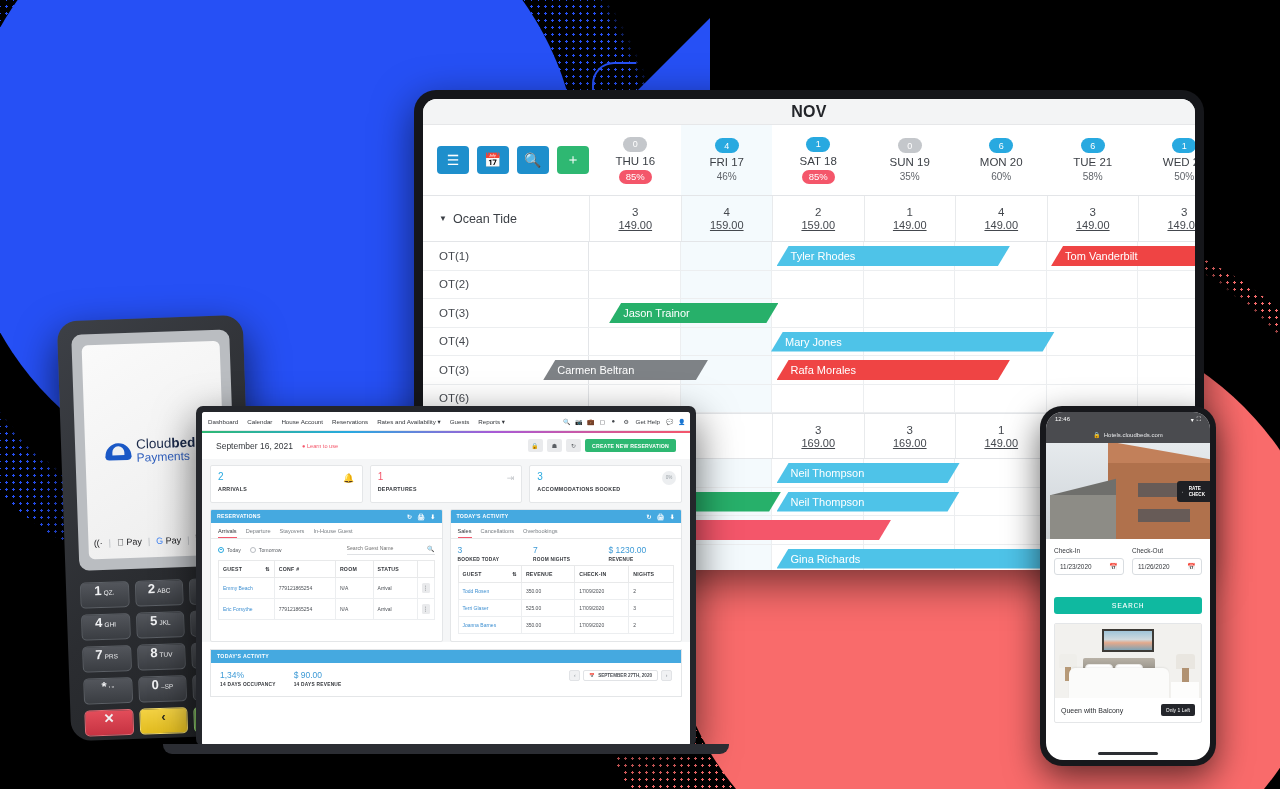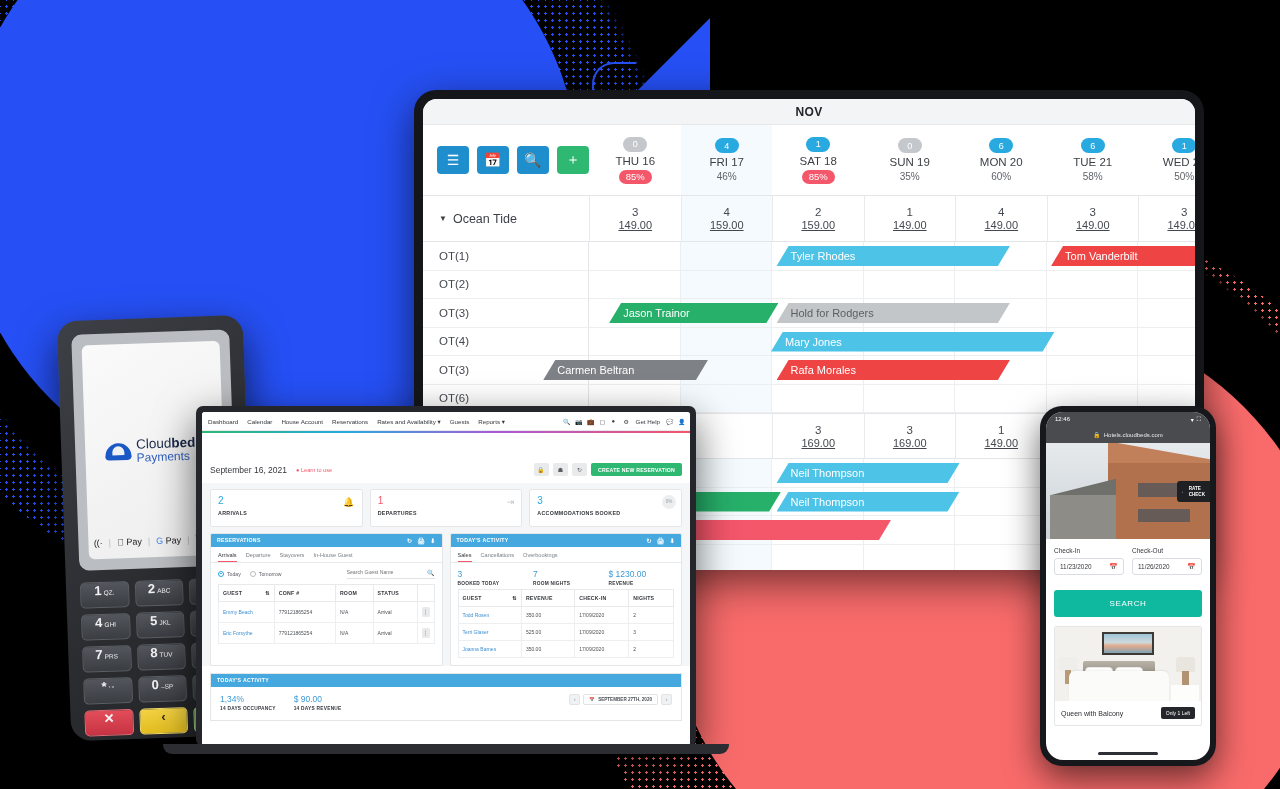--- a/index.html
+++ b/index.html
@@ -57,21 +57,21 @@
     background:#15161a; border-radius:22px 22px 0 0;
     padding:9px 9px 0 9px;
     box-shadow:0 12px 40px rgba(0,0,0,.55);
   }
   .tablet-screen{
     width:100%; height:100%; background:#fff; border-radius:14px 14px 0 0; overflow:hidden;
     position:relative;
   }
   .cal-topbar{
     height:26px; background:#f3f4f5; display:flex; align-items:center; justify-content:center;
-    font-size:12px; font-weight:bold; color:#23252a; letter-spacing:.3px;
+    font-size:16px; font-weight:bold; color:#23252a; letter-spacing:.3px;
     border-bottom:1px solid #e6e7e9;
   }
   .cal-header{ display:flex; height:71px; background:#fff; border-bottom:1px solid #e3e5e8;}
   .cal-toolcell{ width:166px; display:flex; align-items:center; gap:8px; padding-left:14px; flex:none;}
   .tbtn{
     width:33px;height:28px;border-radius:4px;display:flex;align-items:center;justify-content:center;
     color:#fff;font-size:14px;
   }
   .tbtn.blue{background:#1e8fcc;}
   .tbtn.green{background:#2eb872;}
@@ -136,21 +136,21 @@
   }
   .lap-nav{
     height:19px;background:#fff;display:flex;align-items:center;padding:0 6px;
     border-bottom:1px solid #e8e9ea; gap:9px;
   }
   .lap-nav-item{font-size:6.2px;color:#33363b;white-space:nowrap;}
   .lap-nav-right{margin-left:auto;display:flex;align-items:center;gap:6px;}
   .lap-ico{width:6px;height:6px;color:#44474c;font-size:6px;display:flex;align-items:center;}
   .lap-accent{height:1.5px;background:linear-gradient(90deg,#2eb872 0%,#28a9e0 30%,#a85ad6 60%,#f4566a 100%);}
   .lap-sub{
-    height:26px;display:flex;align-items:center;padding:0 8px;gap:9px;background:#fff;margin-top:24px;
+    height:26px;display:flex;align-items:center;padding:0 14px;gap:9px;background:#fff;
   }
   .lap-date{font-size:8.5px;color:#33363b;}
   .lap-learn{font-size:5.6px;color:#f4566a;}
   .lap-sub-right{margin-left:auto;display:flex;align-items:center;gap:4px;}
   .sq-btn{width:15px;height:13px;background:#e9eaec;border-radius:2px;display:flex;align-items:center;justify-content:center;font-size:6px;color:#5b5f64;}
   .green-btn{height:13px;background:#2eb872;color:#fff;border-radius:2px;font-size:5.2px;display:flex;align-items:center;padding:0 7px;font-weight:bold;letter-spacing:.2px;}
 
   .kpi-row{display:flex;gap:7px;padding:0 8px 6px 8px;background:#f5f6f7;padding-top:6px;}
   .kpi{flex:1;background:#fff;border:1px solid #e4e6e8;border-radius:2px;padding:5px 7px;position:relative;height:38px;}
   .kpi-n{font-size:10px;}
@@ -214,21 +214,21 @@
     position:absolute;right:0;top:38px;background:#1f2024;color:#fff;
     font-size:4.6px;font-weight:bold;line-height:1.25;padding:5px 5px 5px 4px;
     display:flex;align-items:center;gap:3px;border-radius:3px 0 0 3px;
   }
   .ph-form{padding:8px 8px 9px 8px;background:#fff;}
   .ph-labels{display:flex;gap:8px;}
   .ph-lab{flex:1;font-size:6.5px;color:#33363b;margin-bottom:4px;}
   .ph-inputs{display:flex;gap:8px;}
   .ph-inp{flex:1;height:17px;border:1px solid #d9dde1;border-radius:3px;display:flex;align-items:center;padding:0 5px;font-size:6.4px;color:#33363b;}
   .ph-inp .cal{margin-left:auto;font-size:7px;color:#4b4f55;}
-  .ph-search{margin-top:15px;height:27px;background:#0fb9a0;border-radius:3px;color:#fff;display:flex;align-items:center;justify-content:center;font-size:8px;letter-spacing:.6px;}
+  .ph-search{margin-top:22px;height:17px;background:#0fb9a0;border-radius:3px;color:#fff;display:flex;align-items:center;justify-content:center;font-size:8px;letter-spacing:.6px;font-family:Liberation Mono, monospace;}
   .ph-card{margin:0 8px;border:1px solid #e4e6e8;border-radius:2px;overflow:hidden;background:#fff;}
   .room-img{height:74px;position:relative;background:#f1f1ef;overflow:hidden;}
   .ri-wall{position:absolute;inset:0;background:#f2f1ee;}
   .ri-art{position:absolute;left:50%;transform:translateX(-50%);top:5px;width:52px;height:23px;background:linear-gradient(180deg,#9fc4d8 0%,#cfd9dd 45%,#e3a98c 62%,#7fa3b5 100%);border:2px solid #3d3a36;}
   .ri-hb{position:absolute;left:28px;top:34px;width:72px;height:15px;background:linear-gradient(180deg,#b9b2a7,#8f8b82);border-radius:2px;}
   .ri-bed{position:absolute;left:14px;top:44px;width:100px;height:30px;background:#fbfbfa;border-radius:6px 6px 0 0;box-shadow:0 -1px 2px rgba(0,0,0,.06);}
   .ri-pil1{position:absolute;left:30px;top:40px;width:28px;height:13px;background:#fff;border-radius:4px;border:1px solid #ebe9e6;}
   .ri-pil2{position:absolute;left:60px;top:40px;width:28px;height:13px;background:#fff;border-radius:4px;border:1px solid #ebe9e6;}
   .ri-l1{position:absolute;left:4px;top:30px;width:18px;height:14px;background:#efeeea;border-radius:3px 3px 0 0;}
   .ri-l1b{position:absolute;left:10px;top:43px;width:6px;height:14px;background:#b79a78;}
@@ -418,21 +418,20 @@
             <div class="rowlabel">OT(3)</div>
             <div class="daycells">
               <div class="dc"></div>
               <div class="dc alt"></div>
               <div class="dc"></div>
               <div class="dc"></div>
               <div class="dc"></div>
               <div class="dc"></div>
               <div class="dc"></div>
               <div class="resbar green" style="left:20.13px;width:169.275px">Jason Trainor</div>
-              <div class="resbar gray" style="left:187.575px;width:233.325px">Hold for Rodgers</div>
             </div>
           </div>
           <div class="grid-row">
             <div class="rowlabel">OT(4)</div>
             <div class="daycells">
               <div class="dc"></div>
               <div class="dc alt"></div>
               <div class="dc"></div>
               <div class="dc"></div>
               <div class="dc"></div>
@@ -536,20 +535,21 @@
           <div class="grid-row">
             <div class="rowlabel"></div>
             <div class="daycells">
               <div class="dc"></div>
               <div class="dc alt"></div>
               <div class="dc"></div>
               <div class="dc"></div>
               <div class="dc"></div>
               <div class="dc"></div>
               <div class="dc"></div>
+              <div class="resbar blue" style="left:187.575px;width:283.65000000000003px">Gina Richards</div>
             </div>
           </div>
         </div>
 
     </div>
   </div>
 
   <div class="terminal">
     <div class="term-bezel">
       <div class="term-screen">

